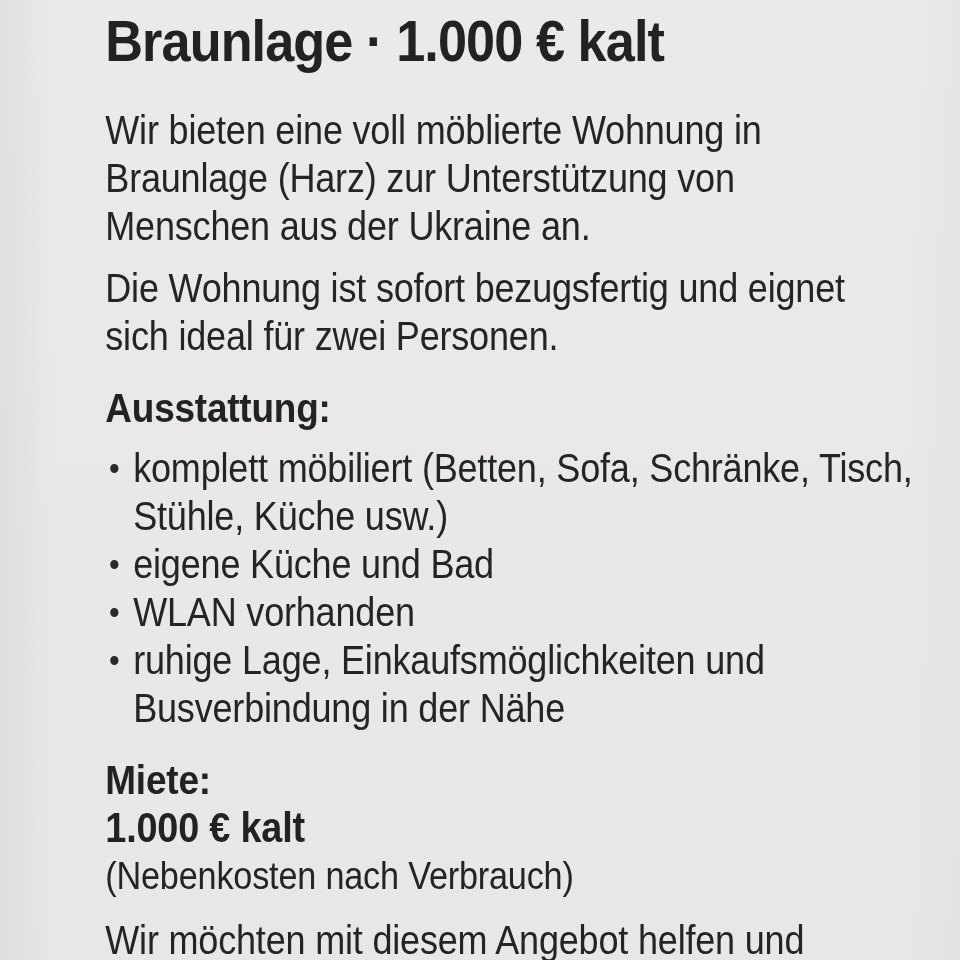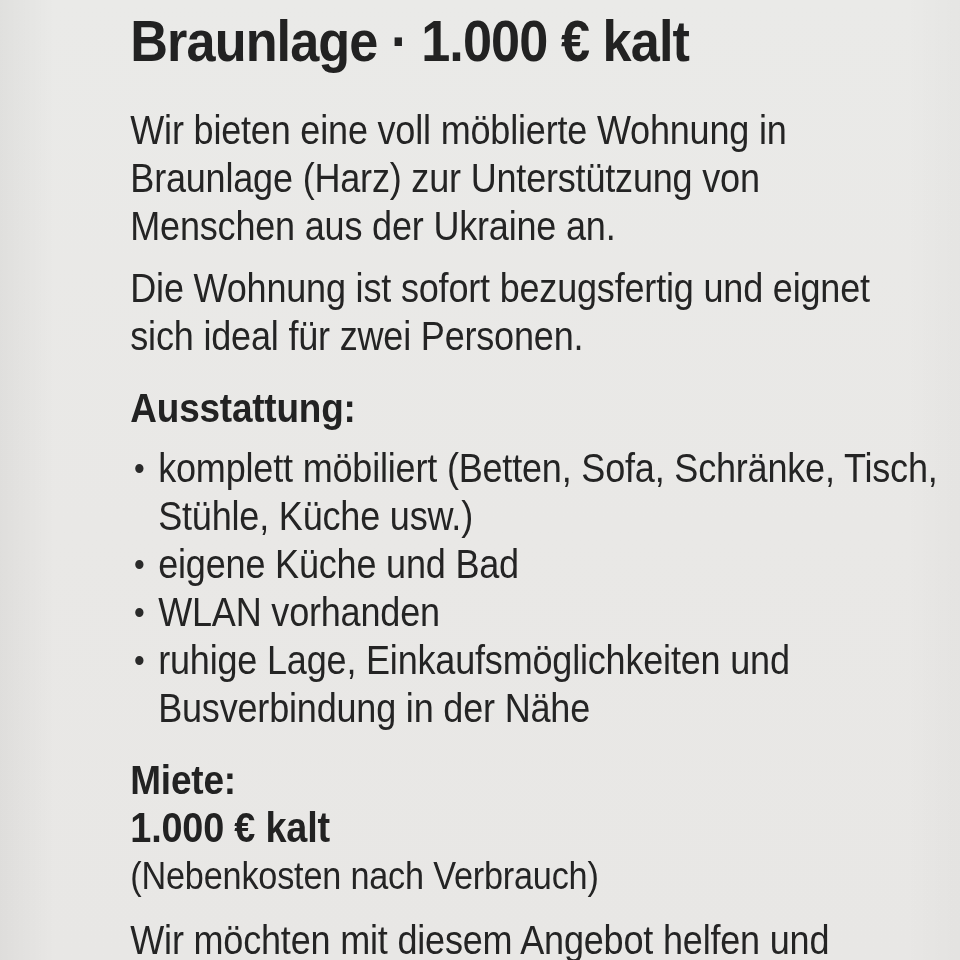--- a/index.html
+++ b/index.html
@@ -14,21 +14,20 @@
     position: relative;
     width: 960px;
     height: 960px;
     overflow: hidden;
     color: #242424;
     background:
       linear-gradient(90deg, rgba(0,0,0,0.045) 0px, rgba(0,0,0,0.0) 55px),
       linear-gradient(90deg, rgba(0,0,0,0.0) 905px, rgba(0,0,0,0.02) 960px),
       linear-gradient(180deg, #eaeae8 0%, #e9e8e6 55%, #e8e7e5 100%);
     font-family: "Liberation Sans", "DejaVu Sans", sans-serif;
-    padding-left: 25px;
   }
 
   
   .content {
     width: 1067px;
     transform: scaleX(0.9);
     transform-origin: 0 0;
     padding: 12px 0 0 117px;
     letter-spacing: -0.2px;
   }

